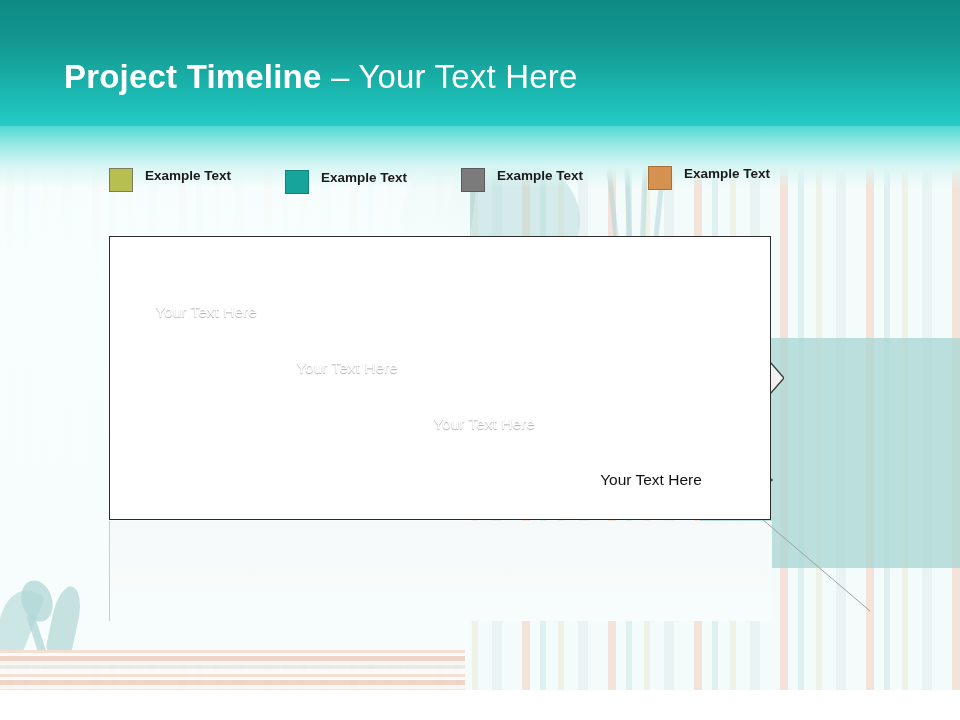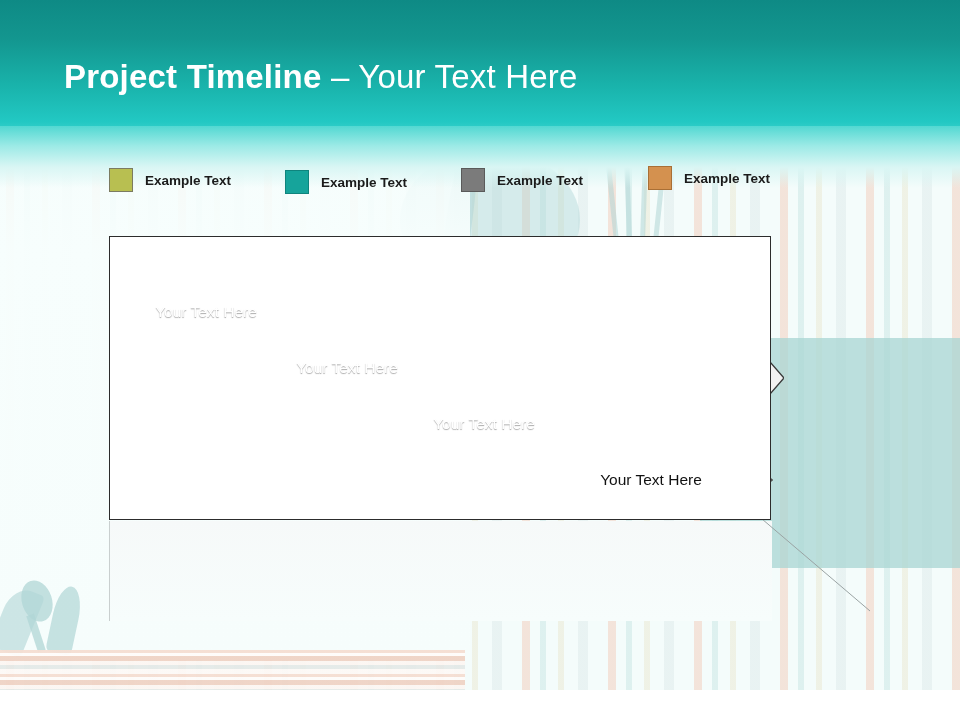--- a/index.html
+++ b/index.html
@@ -95,21 +95,21 @@
     background:linear-gradient(180deg,#52d8d2 0%,#9ceae6 32%,#d9f6f4 66%,rgba(247,254,253,0) 100%);
   }
   .page-title{
     position:absolute;left:64px;top:58px;
     font-size:33px;color:#ffffff;letter-spacing:.2px;white-space:nowrap;
   }
   .page-title .b{font-weight:bold;}
   .page-title .n{font-weight:normal;}
 
   
-  .legend-item{position:absolute;display:flex;align-items:center;}
+  .legend-item{position:absolute;display:flex;}
   .legend-sw{width:22px;height:22px;border:1px solid #7b7b62;display:block;}
   .legend-lb{margin-left:12px;font-size:13.5px;font-weight:bold;color:#1b1b1b;white-space:nowrap;}
 
   
   .chart{position:absolute;left:109px;top:236px;width:662px;height:284px;}
   .chart-frame{
     position:absolute;inset:0;border:1.5px solid #2c2c2c;background:#ffffff;box-sizing:border-box;
   }
   .col-stripes{position:absolute;left:0;top:0;width:100%;height:100%;display:flex;}
   .col-stripes .col{flex:1 1 0;border-right:1px solid #d2d2d2;box-sizing:border-box;}

